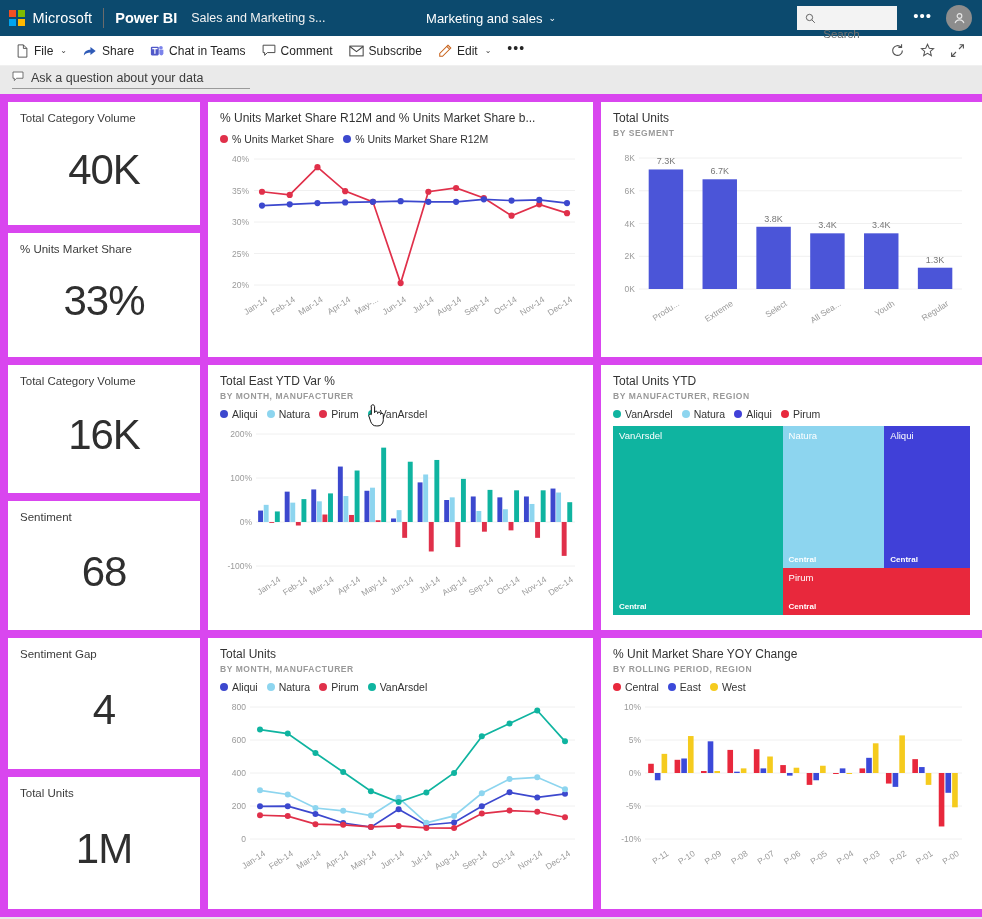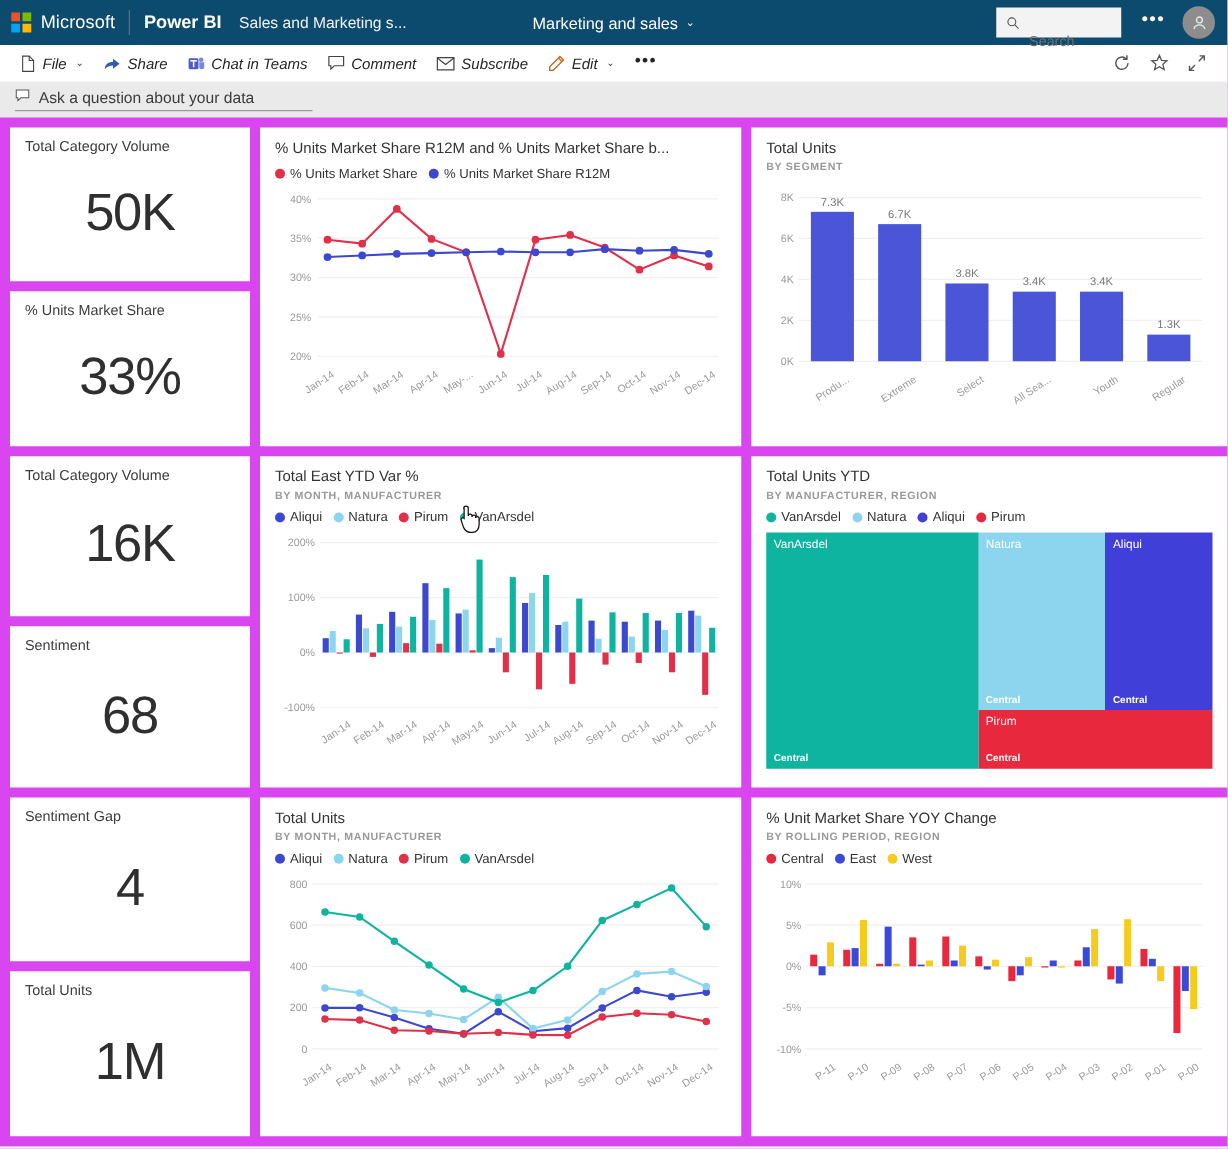--- a/index.html
+++ b/index.html
@@ -47,21 +47,21 @@
 
   
   .cmdbar {
     height: 30px; background: #fff; display: flex; align-items: center;
     padding: 0 8px; font-size: 12px; color: #252525; border-bottom: 1px solid #f0f0f0;
   }
   .cmd {
     display: flex; align-items: center; gap: 5px; padding: 0 8px; height: 26px; cursor: default;
   }
   .cmd svg { display: block; }
-  .cmd .lbl { white-space: nowrap; font-style: italic; }
+  .cmd .lbl { white-space: nowrap; }
   .cmd .caret { font-size: 8px; color:#444; margin-left:2px; }
   .cmd-dots { font-size: 14px; letter-spacing: 1px; padding: 0 8px; line-height:1; padding-bottom:6px; }
   .cmd-right { margin-left: auto; display:flex; align-items:center; gap: 4px; padding-right: 4px;}
   .cmd-right .ic { width: 26px; height:26px; display:flex; align-items:center; justify-content:center;}
 
   
   .qabar {
     height: 28px; background: #eaeaea; display: flex; align-items: center; padding-left: 12px;
   }
   .qa-input {
@@ -229,21 +229,21 @@
     </svg>
     <span>Ask a question about your data</span>
   </div>
 </div>
 
 <div class="canvas">
 
   <div class="tilecol" style="grid-row:1; grid-column:1; grid-template-rows: 123px 124px;">
     <div class="kpi">
       <div class="kpi-title">Total Category Volume</div>
-      <div class="kpi-val">50K</div>
+      <div class="kpi-val">40K</div>
     </div>
     <div class="kpi">
       <div class="kpi-title">% Units Market Share</div>
       <div class="kpi-val">33%</div>
     </div>
   </div>
 
   <div class="tilecol" style="grid-row:2; grid-column:1; grid-template-rows: 128px 129px;">
     <div class="kpi">
       <div class="kpi-title">Total Category Volume</div>

